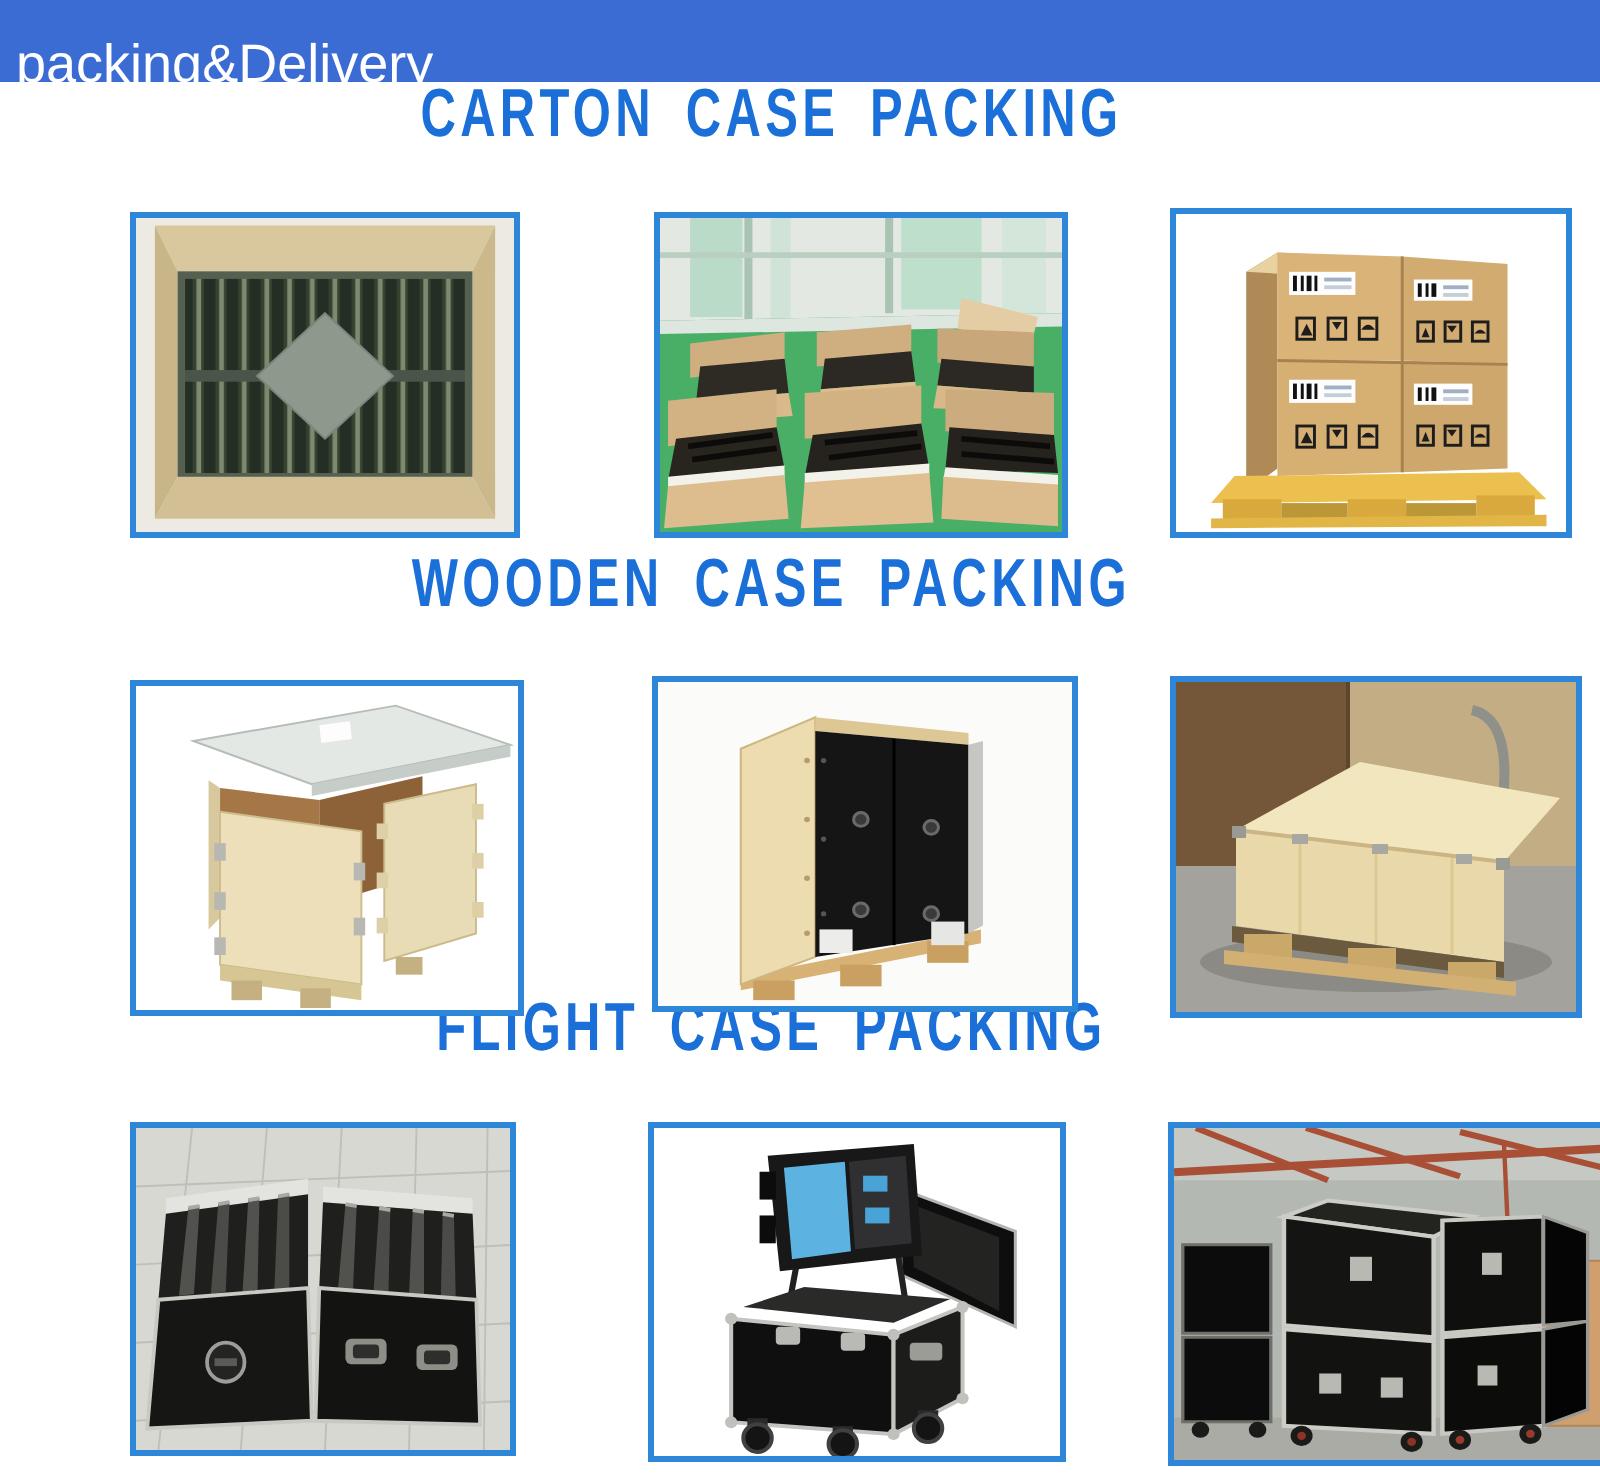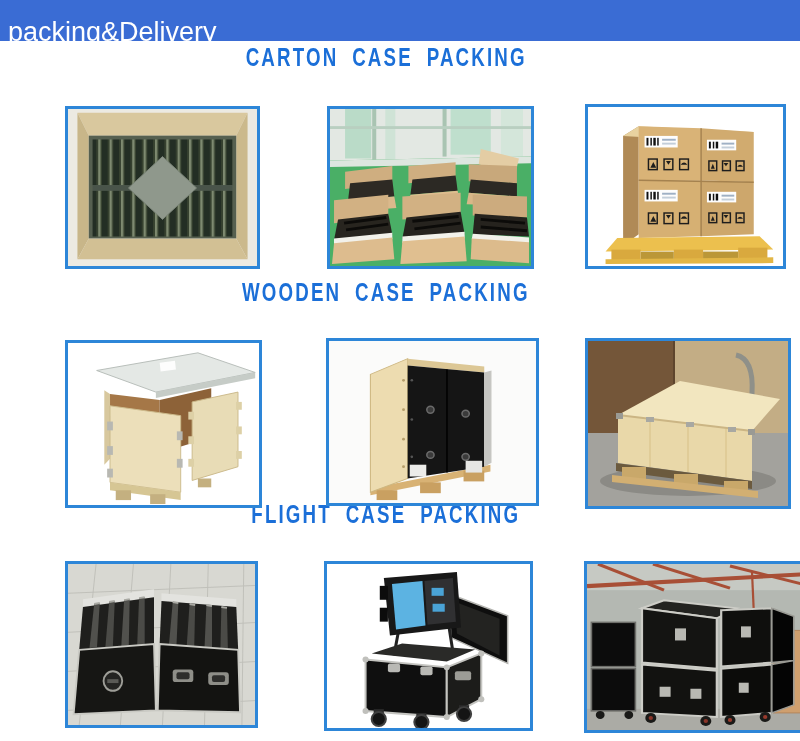--- a/index.html
+++ b/index.html
@@ -5,21 +5,21 @@
   :root{
     --banner-bg:#3a6cd4; --banner-text:#ffffff; --heading-text:#1b6fd8;
     --photo-border:#2d86d8; --page-bg:#ffffff;
   }
   html,body{margin:0;padding:0;}
   body{background:#e9e9e9;font-family:"Liberation Sans",sans-serif;}
   .page{position:relative;width:800px;height:741px;background:var(--page-bg);overflow:hidden;}
   .banner{position:absolute;left:0;top:0;width:800px;height:41px;background:var(--banner-bg);}
   .banner .title{display:block;color:var(--banner-text);font-size:27px;line-height:41px;padding-left:8px;font-weight:400;margin-top:12px;}
   .section-title{position:absolute;left:0;width:772px;text-align:center;color:var(--heading-text);
-    font-size:26px;font-weight:700;line-height:26px;white-space:nowrap;}
+    font-size:34px;font-weight:700;line-height:26px;white-space:nowrap;}
   .section-title span{display:inline-block;transform:scaleX(.72);transform-origin:center;
     letter-spacing:3px;word-spacing:9px;}
   #h1{top:44px;} #h2{top:279px;} #h3{top:501px;}
   .photo{position:absolute;border:3px solid var(--photo-border);background:#fff;box-sizing:border-box;
     box-shadow:inset 0 0 0 1px #cfe6f7;}
   .photo svg{display:block;width:100%;height:100%;}
   .r1c1{left:25px;top:90px;width:195px;height:163px;}
   .r1c2{left:287px;top:90px;width:207px;height:163px;}
   .r1c3{left:545px;top:88px;width:201px;height:165px;}
   .r2c1{left:25px;top:324px;width:197px;height:168px;}

